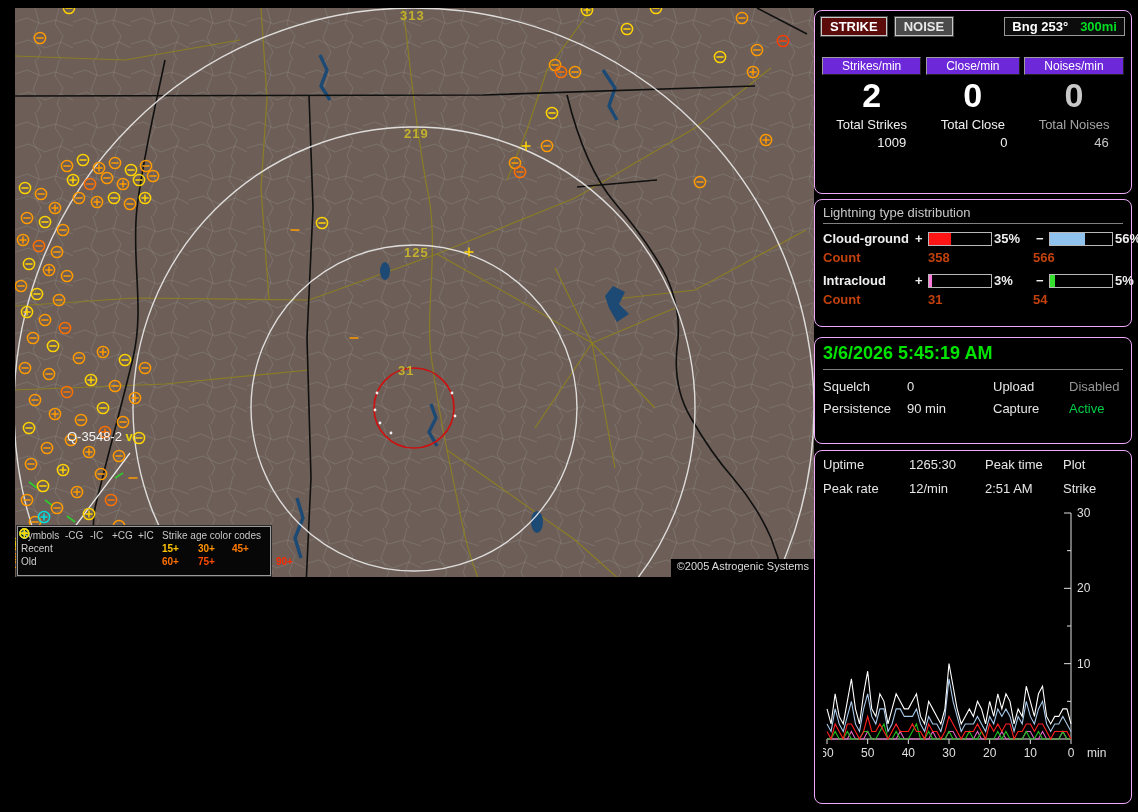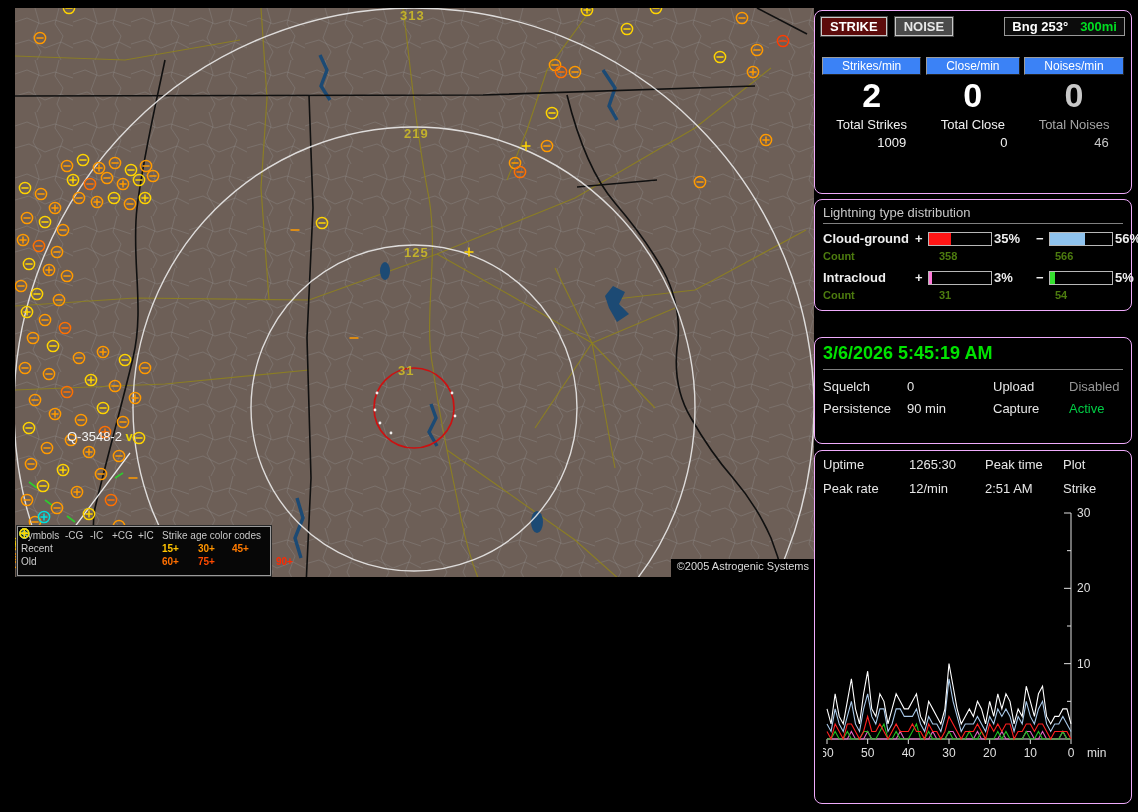--- a/index.html
+++ b/index.html
@@ -20,52 +20,52 @@
   #legend .grid{display:grid;grid-template-columns:44px 25px 22px 26px 24px 36px 34px 34px;
           grid-auto-rows:13px;align-items:center;font-size:10px;color:#cfcfcf;}
   #legend .hdr{color:#c9c9c9;}
   #legend .agehdr{grid-column:6 / span 3;color:#c9c9c9;white-space:nowrap;}
   #legend .sym{width:16px;height:13px;}
   .age-cell{font-weight:bold;}
 
   
   .pbox{position:absolute;left:814px;width:318px;background:#000;border:1px solid #f0abfc;border-radius:8px;box-sizing:border-box;}
   #box1{top:10px;height:184px;padding:6px 6px;}
-  #box2{top:199px;height:112px;padding:5px 8px;}
+  #box2{top:199px;height:128px;padding:5px 8px;}
   #box3{top:337px;height:107px;padding:5px 8px;}
   #box4{top:450px;height:354px;padding:6px 8px;}
 
   .toprow{display:flex;align-items:center;}
   .togglebtn{font-size:13px;font-weight:bold;padding:1px 8px;border:1px solid #c8c8c8;
              box-shadow:0 0 0 1px #444;margin-right:8px;cursor:default;}
   #btn-strike{background:#5c0b0b;color:#fff;}
   #btn-noise{background:#4a4a4a;color:#e8e8e8;}
   #bngbox{margin-left:auto;border:1px solid #999;background:#0c0c0c;padding:1px 7px;
           font-size:13px;font-weight:bold;display:flex;gap:12px;}
   #bngbox .bng{color:#fff;}
   #bngbox .rng{color:#00dd22;}
 
   .counter-cols{display:flex;margin-top:20px;}
   .ccol{width:33.3%;text-align:center;}
-  .chead{display:inline-block;background:#3b82f6;color:#fff;font-size:12px;padding:1px 19px;
+  .chead{display:inline-block;background:#6d28d9;color:#fff;font-size:12px;padding:1px 19px;
          border-top:1px solid #9c9c9c;border-left:1px solid #9c9c9c;
          border-right:1px solid #222;border-bottom:1px solid #222;}
   .cnum{font-size:34px;font-weight:bold;color:#fff;line-height:36px;margin-top:2px;}
   .clabel{font-size:13px;color:#f0f0f0;margin-top:4px;}
   .cval{font-size:13px;color:#f0f0f0;margin-top:3px;text-align:right;padding-right:16px;}
   .dimtxt{color:#a5a5a5!important;}
   .dimnum{color:#c8c8c8!important;}
 
   #dist-title{font-size:13px;color:#c8c8c8;border-bottom:1px solid #808080;padding-bottom:3px;margin-bottom:7px;}
   .drow{display:grid;grid-template-columns:92px 13px 66px 42px 13px 66px 36px;align-items:center;
         font-size:13px;font-weight:bold;color:#eee;margin-bottom:2px;}
   .dbar{width:62px;height:12px;border:1px solid #b8b8b8;background:#000;}
   .dfill{height:100%;}
-  .dcount{display:grid;grid-template-columns:92px 105px 100px;font-size:11px;font-weight:bold;
-          color:#4d7c0f;margin:4px 0 8px 0;gap:11px;}
+  .dcount{display:grid;grid-template-columns:92px 105px 100px;font-size:13px;font-weight:bold;
+          color:#c2410c;margin:4px 0 8px 0;}
   .dcount span:nth-child(2),.dcount span:nth-child(3){padding-left:13px;}
 
   #clock{font-size:18px;font-weight:bold;color:#00e400;border-bottom:1px solid #808080;
          padding-bottom:5px;margin-bottom:9px;}
   .strow{display:grid;grid-template-columns:84px 86px 76px auto;font-size:13px;color:#e6e6e6;margin-bottom:7px;}
   .ok{color:#00cc44;}
   .dim{color:#979797;}
 
   .statrow{display:grid;grid-template-columns:86px 76px 78px auto;font-size:13px;color:#e6e6e6;margin-bottom:9px;}
   #trend{display:block;margin-top:0px;}

